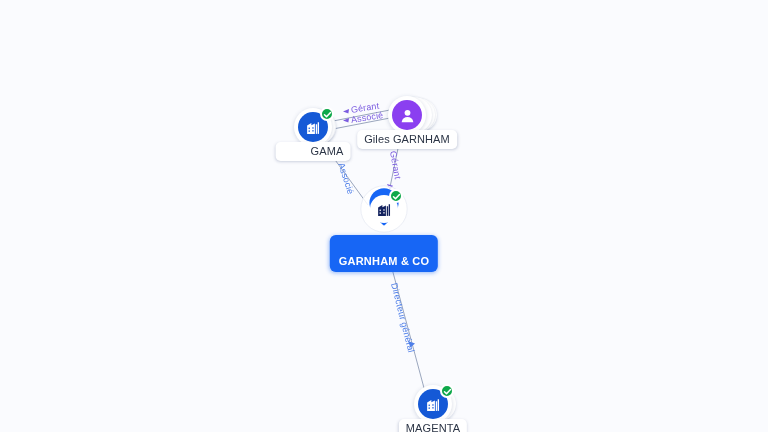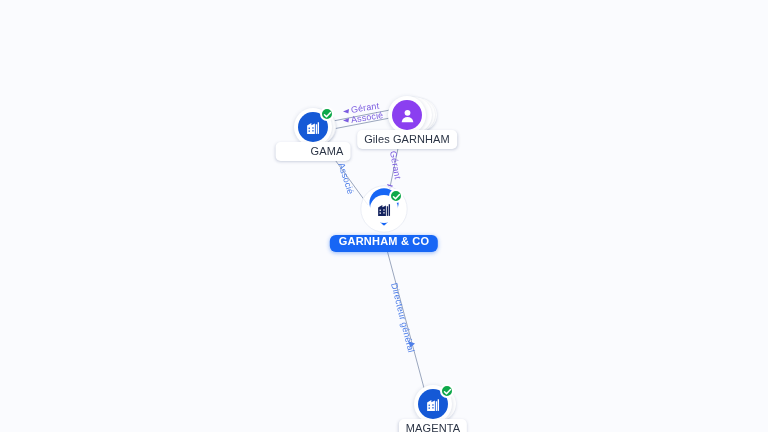--- a/index.html
+++ b/index.html
@@ -105,21 +105,21 @@
     background: #ffffff;
     box-shadow: 0 1px 3px rgba(40,60,110,.22);
     text-align: right;
   }
   .label.primary {
     background: #1766f5;
     color: #ffffff;
     font-size: 11px;
     font-weight: 700;
     letter-spacing: .2px;
-    padding: 0 9px 5px 9px;
+    padding: 20px 9px 5px 9px;
     border-radius: 6px;
     box-shadow: 0 1px 4px rgba(23,102,245,.45);
   }
 
   
   .edge-label {
     position: absolute;
     white-space: nowrap;
     font-size: 9px;
     line-height: 10px;

